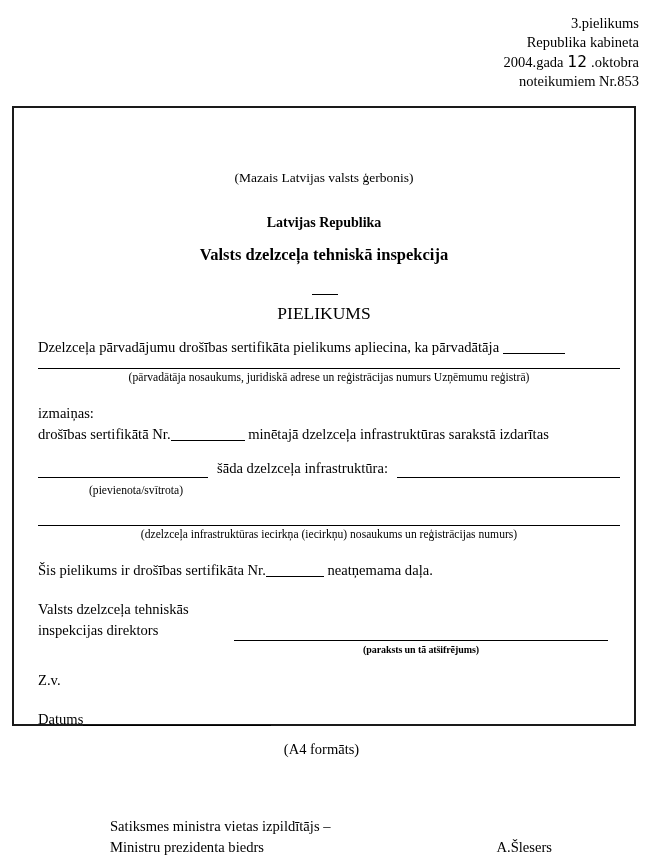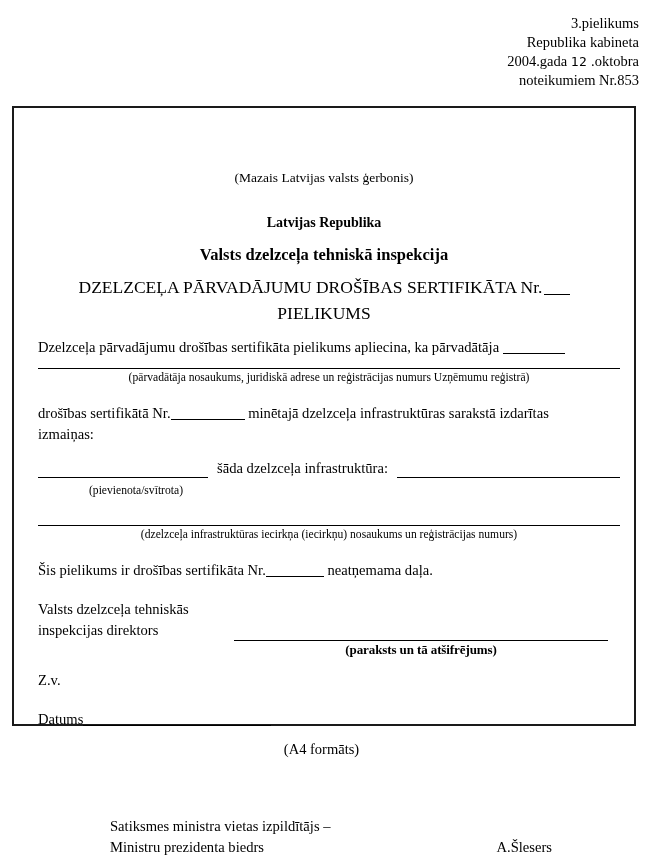--- a/index.html
+++ b/index.html
@@ -23,21 +23,21 @@
     top: 14px;
     right: 11px;
     width: 320px;
     text-align: right;
     font-size: 14.5px;
     line-height: 19px;
   }
   .topref .ln { display: block; white-space: pre; }
   .topref .daynum {
     font-family: "DejaVu Sans Mono", "Liberation Mono", monospace;
-    font-size: 13px;
+    font-size: 16px;
     letter-spacing: 0.5px;
   }
 
   
   .formbox {
     position: absolute;
     left: 12px;
     top: 106px;
     width: 624px;
     height: 620px;
@@ -112,21 +112,21 @@
   }
   .rule.full { margin: 10px 0 0 0; }
 
   .caption {
     font-size: 11.6px;
     text-align: center;
     margin-top: 2px;
     line-height: 14px;
   }
   .caption.tiny-bold {
-    font-size: 13px;
+    font-size: 10px;
     font-weight: bold;
     letter-spacing: -0.1px;
   }
 
   .gap-sm { height: 13px; }
   .gap-md { height: 18px; }
   .gap-lg { height: 24px; }
 
   .blank-inline {
     display: inline-block;
@@ -229,40 +229,40 @@
 
 <div class="formbox">
   <div class="inner">
 
     <div class="emblem-note">(Mazais Latvijas valsts ģerbonis)</div>
 
     <div class="org1">Latvijas Republika</div>
     <div class="org2">Valsts dzelzceļa tehniskā inspekcija</div>
 
     <div class="doctitle">
-      <span>DZELZCEĻA PĀRVADĀJUMU DROŠĪBAS SERTIFIKĀTA Nr.</span><span class="blank-s"></span><br>
+      <span class="blank-s"></span><br>
       <span>PIELIKUMS</span>
     </div>
 
     <div class="body">
 
       <div class="para">
         <span>Dzelzceļa pārvadājumu drošības sertifikāta pielikums apliecina, ka pārvadātāja</span>
         <span class="blank-inline b-xl"></span>
       </div>
       <div class="rule full"></div>
       <div class="caption">(pārvadātāja nosaukums, juridiskā adrese un reģistrācijas numurs Uzņēmumu reģistrā)</div>
 
       <div class="gap-md"></div>
 
+      <div class="para">izmaiņas:</div>
       <div class="para">
         <span>drošības sertifikātā Nr.</span><span class="blank-inline b-lg"></span>
         <span>minētajā dzelzceļa infrastruktūras sarakstā izdarītas</span>
       </div>
-      <div class="para">izmaiņas:</div>
 
       <div class="gap-sm"></div>
 
       <div class="row-infra">
         <span class="seg-a"></span>
         <span class="seg-txt">šāda dzelzceļa infrastruktūra:</span>
         <span class="seg-b"></span>
       </div>
       <div class="cap-left">(pievienota/svītrota)</div>
 

